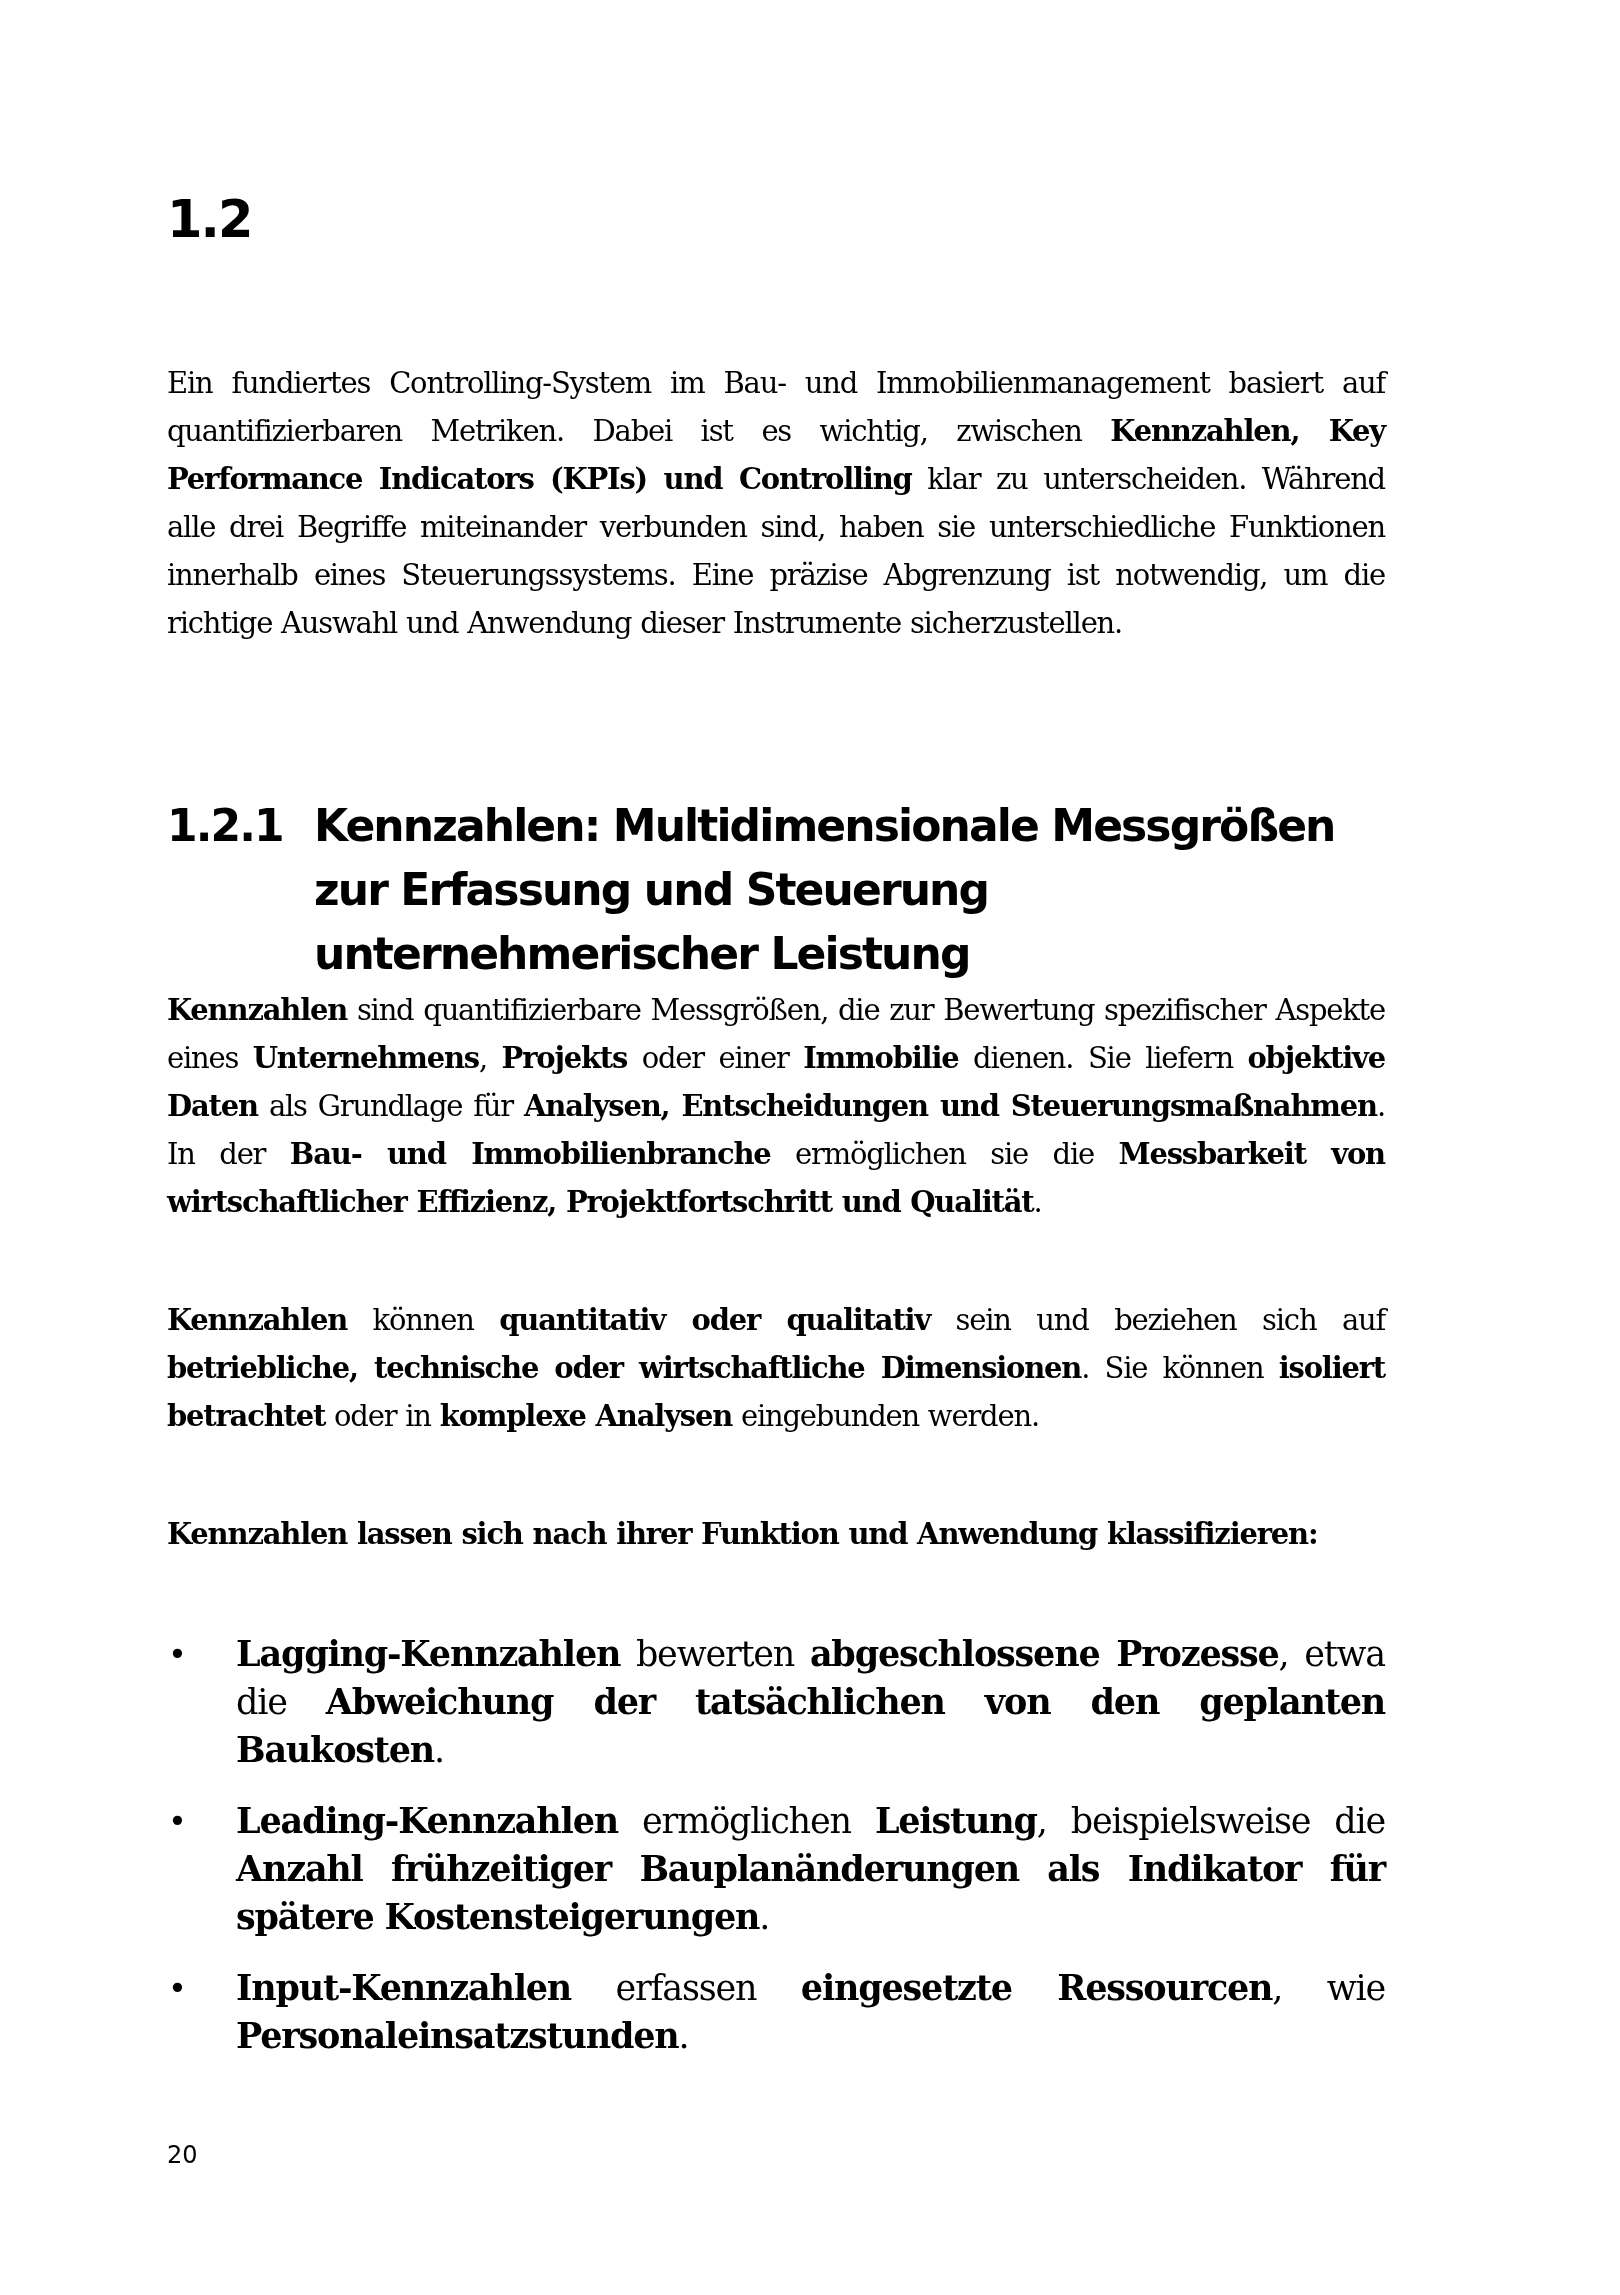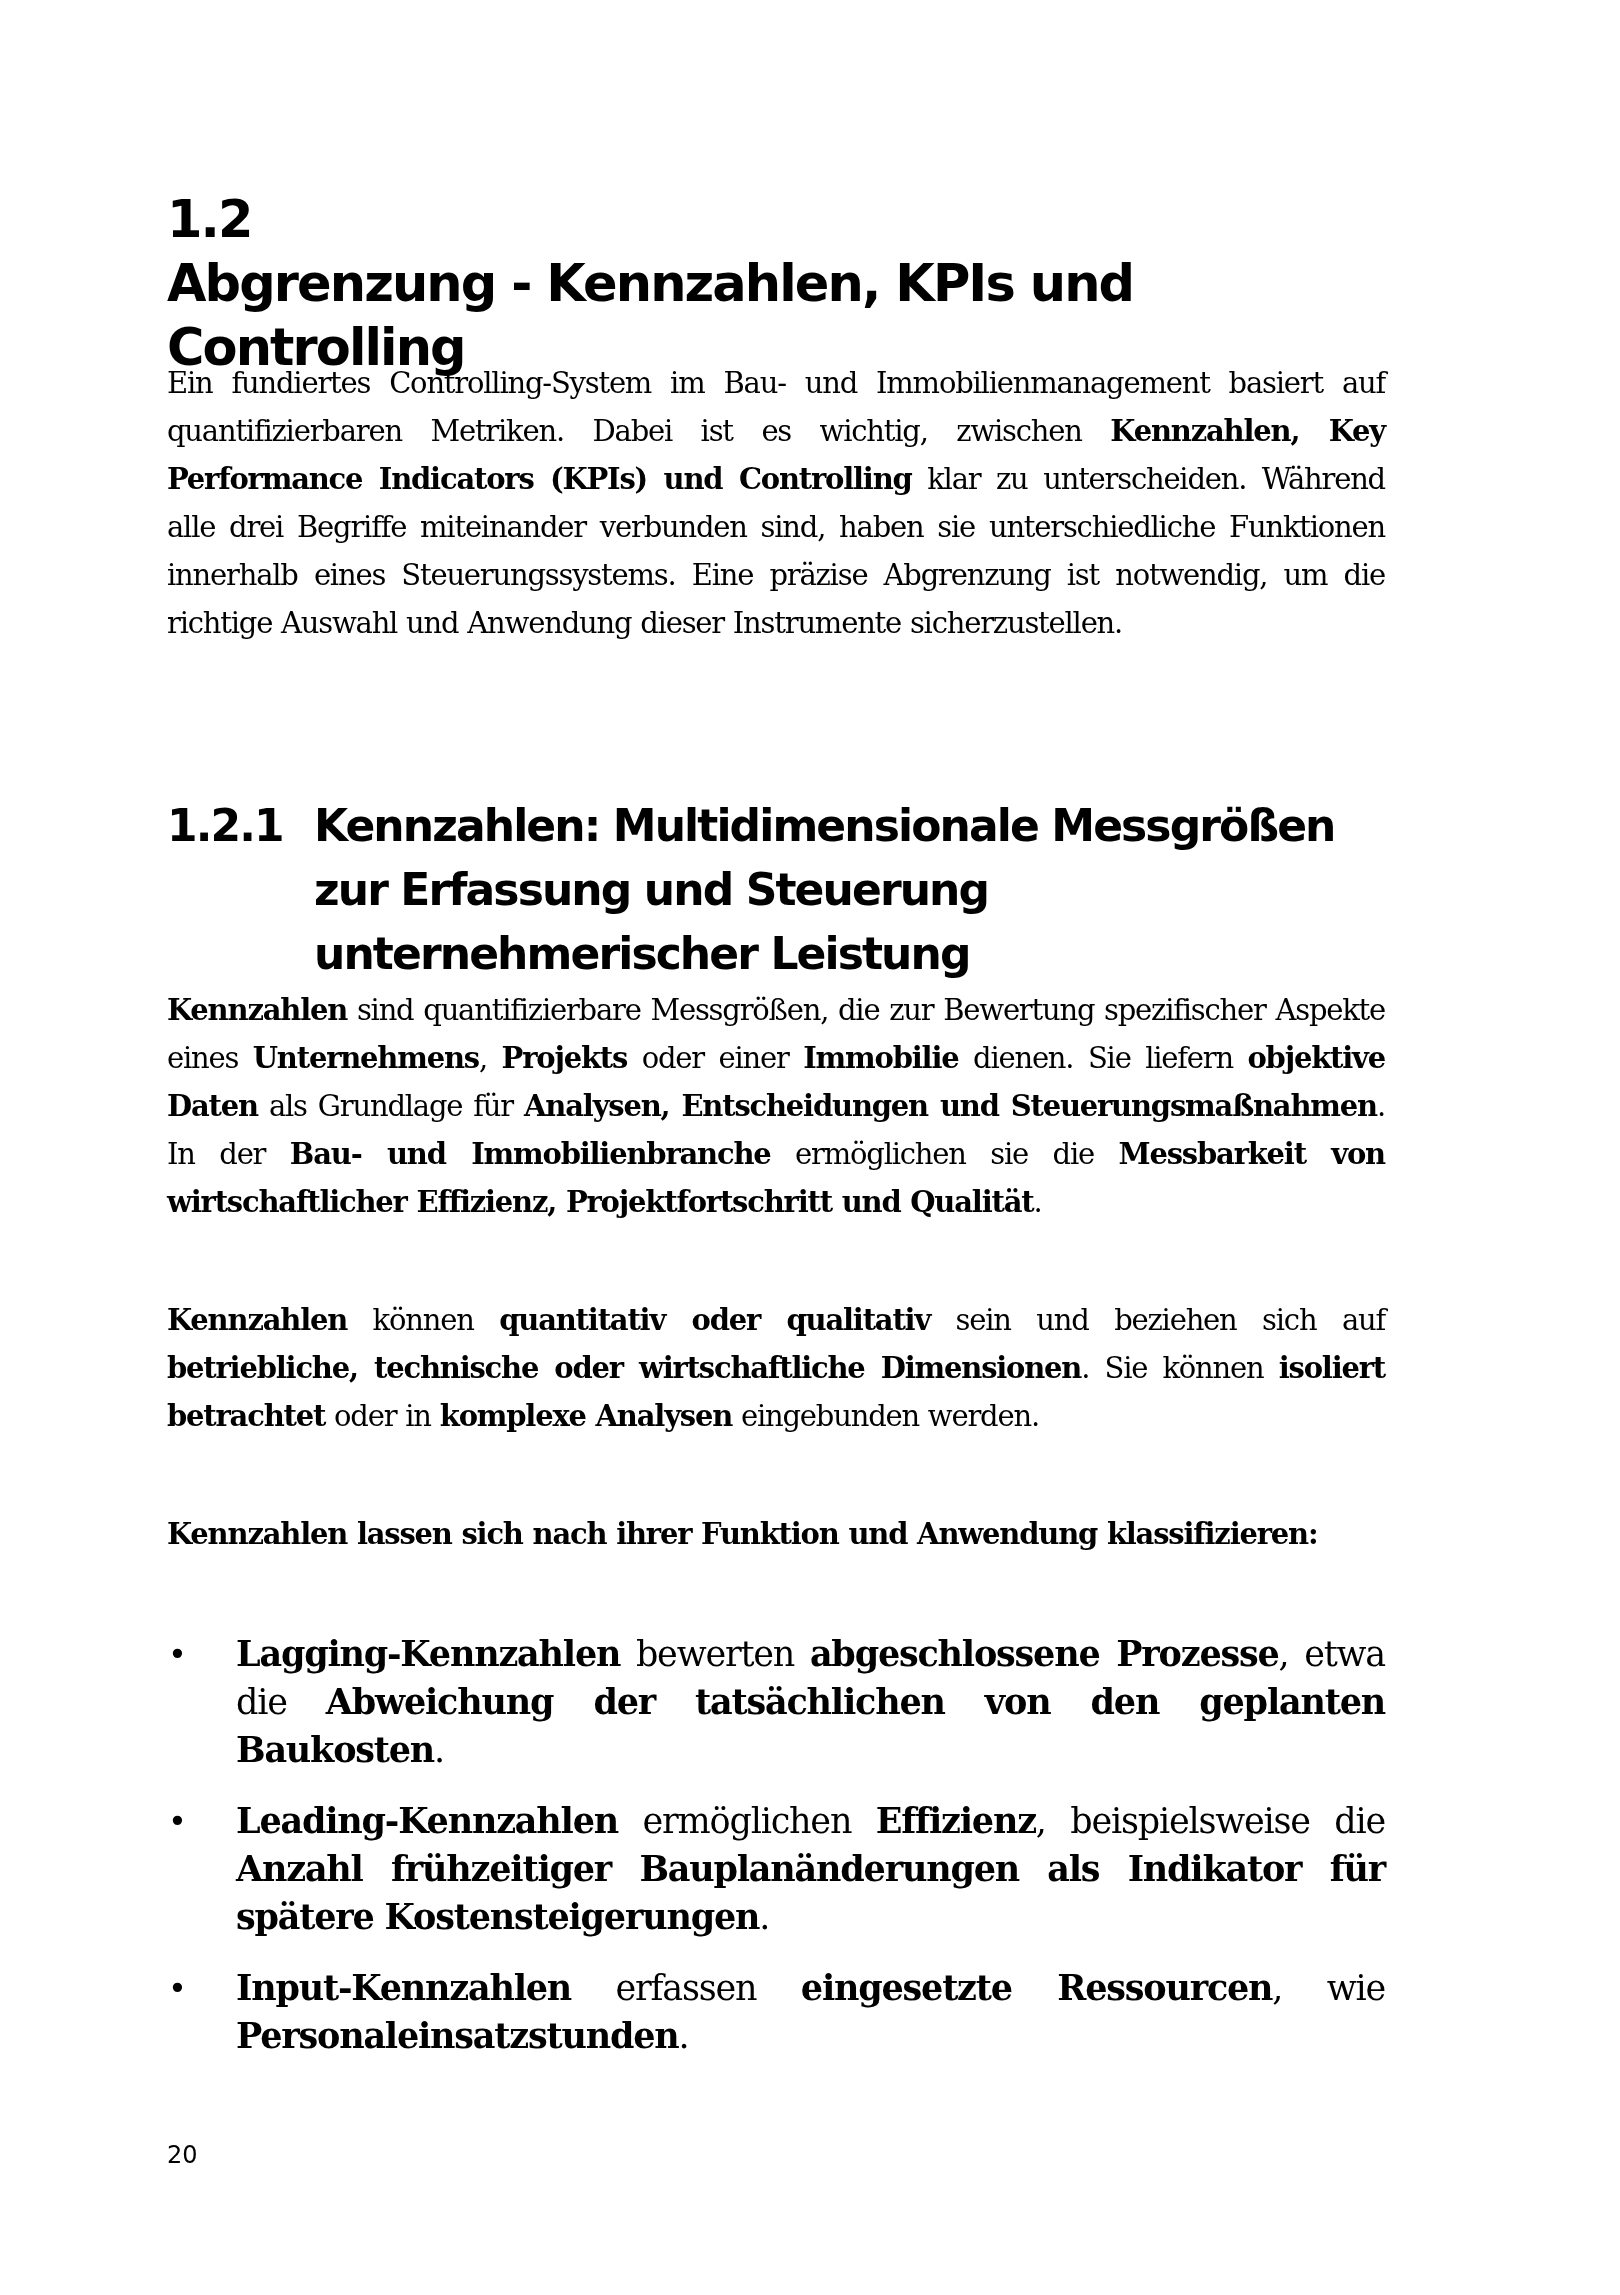--- a/index.html
+++ b/index.html
@@ -26,42 +26,41 @@
   .bullet { position: absolute; left: 0.9px; top: 0; font-family: "DejaVu Sans", sans-serif; font-size: 32px; }
   .pagenum { position: absolute; left: 167px; top: 2141px; font-family: "DejaVu Sans", "Liberation Sans", sans-serif;
              font-size: 24px; }
 </style>
 </head>
 <body>
 
 <div class="page">
   <h1 class="h h1">
     <span class="num">1.2</span>
-    <span class="txt">Abgrenzung - Kennzahlen, KPIs und Controlling</span>
   </h1>
 
   <p class="p p1"><span>Ein fundiertes Controlling-System im Bau- und Immobilienmanagement basiert auf quantifizierbaren Metriken. Dabei ist es wichtig, zwischen </span><b>Kennzahlen, Key Performance Indicators (KPIs) und Controlling</b><span> klar zu unterscheiden. Während alle drei Begriffe miteinander verbunden sind, haben sie unterschiedliche Funktionen innerhalb eines Steuerungssystems. Eine präzise Abgrenzung ist notwendig, um die richtige Auswahl und Anwendung dieser Instrumente sicherzustellen.</span></p>
 
   <h2 class="h h2">
     <span class="num">1.2.1</span>
     <span class="txt">Kennzahlen: Multidimensionale Messgrößen zur Erfassung und Steuerung unternehmerischer Leistung</span>
   </h2>
 
   <p class="p p2"><b>Kennzahlen</b><span> sind quantifizierbare Messgrößen, die zur Bewertung spezifischer Aspekte eines </span><b>Unternehmens</b><span>, </span><b>Projekts</b><span> oder einer </span><b>Immobilie</b><span> dienen. Sie liefern </span><b>objektive Daten</b><span> als Grundlage für </span><b>Analysen, Entscheidungen und Steuerungsmaßnahmen</b><span>. In der </span><b>Bau- und Immobilienbranche</b><span> ermöglichen sie die </span><b>Messbarkeit von wirtschaftlicher Effizienz, Projektfortschritt und Qualität</b><span>.</span></p>
   <p class="p p3"><b>Kennzahlen</b><span> können </span><b>quantitativ oder qualitativ</b><span> sein und beziehen sich auf </span><b>betriebliche, technische oder wirtschaftliche Dimensionen</b><span>. Sie können </span><b>isoliert betrachtet</b><span> oder in </span><b>komplexe Analysen</b><span> eingebunden werden.</span></p>
   <p class="p p4"><b>Kennzahlen lassen sich nach ihrer Funktion und Anwendung klassifizieren:</b></p>
 
   <ul class="list">
     <li class="li">
       <span class="bullet">•</span>
       <span><b>Lagging-Kennzahlen</b><span> bewerten </span><b>abgeschlossene Prozesse</b><span>, etwa die </span><b>Abweichung der tatsächlichen von den geplanten Baukosten</b><span>.</span></span>
     </li>
     <li class="li">
       <span class="bullet">•</span>
-      <span><b>Leading-Kennzahlen</b><span> ermöglichen </span><b>Effizienz</b><span>, beispielsweise die </span><b>Anzahl frühzeitiger Bauplanänderungen als Indikator für spätere Kostensteigerungen</b><span>.</span></span>
+      <span><b>Leading-Kennzahlen</b><span> ermöglichen </span><b>Leistung</b><span>, beispielsweise die </span><b>Anzahl frühzeitiger Bauplanänderungen als Indikator für spätere Kostensteigerungen</b><span>.</span></span>
     </li>
     <li class="li">
       <span class="bullet">•</span>
       <span><b>Input-Kennzahlen</b><span> erfassen </span><b>eingesetzte Ressourcen</b><span>, wie </span><b>Personaleinsatzstunden</b><span>.</span></span>
     </li>
   </ul>
 </div>
 
 <div class="pagenum">20</div>
 

